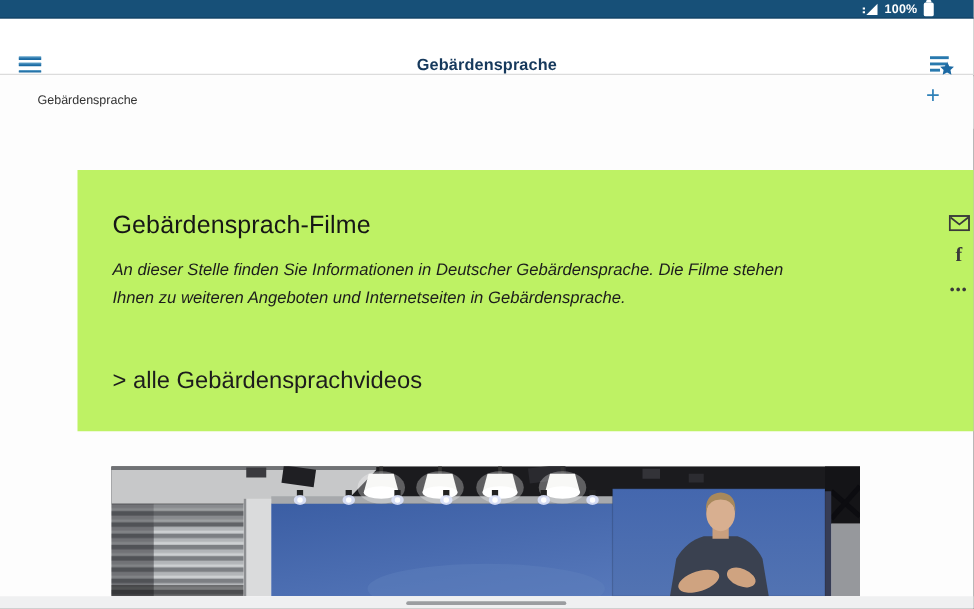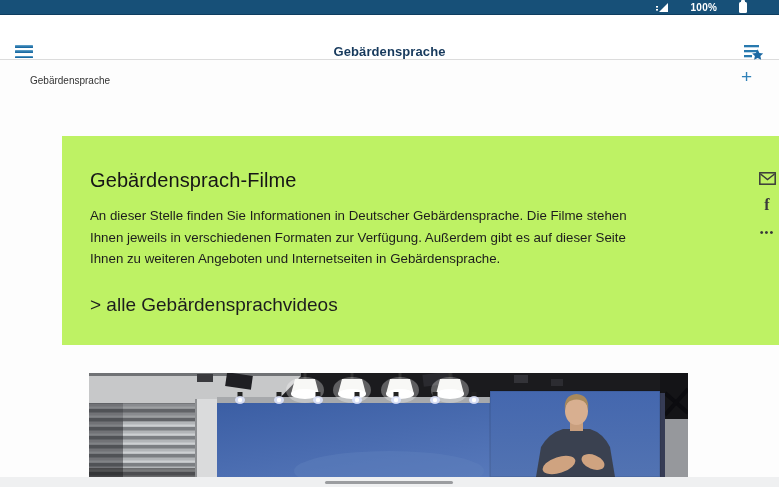--- a/index.html
+++ b/index.html
@@ -7,21 +7,21 @@
   .screen {
     position:relative; width:779px; height:487px; margin:0 auto;
     background:#fdfdfd; overflow:hidden;
     font-family:"Liberation Sans", sans-serif;
   }
   
   .status-bar {
     position:absolute; top:0; left:0; width:779px; height:15px;
     background:#175078; border-bottom:1px solid #0e3d5f;
     display:flex; align-items:center; justify-content:flex-end;
-    padding-right:32px; gap:22px;
+    padding-right:32px; gap:5px;
   }
   .status-bar .pct { color:#fff; font-size:10px; font-weight:700; letter-spacing:.2px; }
   .battery { position:relative; width:8px; height:11px; background:#fff; border-radius:1.5px; }
   .battery:before { content:""; position:absolute; top:-2px; left:2px; width:4px; height:2px; background:#fff; border-radius:1px 1px 0 0; }
   
   .app-bar {
     position:absolute; top:15px; left:0; width:779px; height:45px; background:#ffffff;
     border-bottom:1px solid #dcdcdc;
   }
   .menu-btn { position:absolute; left:15px; top:30px; width:20px; height:16px; cursor:pointer; background:none; border:none; }
@@ -34,21 +34,21 @@
   .list-star-btn { position:absolute; right:13px; top:28px; width:24px; height:20px; background:none; border:none; cursor:pointer; }
   
   .breadcrumb-row { position:absolute; top:61px; left:0; width:779px; height:42px; background:#fdfdfd; }
   .breadcrumb-row .crumb { position:absolute; left:30px; top:14px; font-size:10px; color:#333; }
   .plus-btn { position:absolute; right:27px; top:6px; font-size:19px; font-weight:300;
     color:#2f81b8; background:none; border:none; cursor:pointer; line-height:1; }
   
   .card { position:absolute; left:62px; top:136px; width:747px; height:209px; background:#bef264; }
   .card h1 { position:absolute; left:28px; top:33px; font-size:20px; font-weight:400; color:#161616; letter-spacing:.1px; }
   .card .para { position:absolute; left:28px; top:69px; }
-  .card .para div { font-size:13.3px; line-height:21.5px; color:#1d1d1d; white-space:nowrap; }
+  .card .para div { font-size:13.3px; line-height:21.5px; color:#1d1d1d; white-space:nowrap;font-style:italic; }
   .card .link { position:absolute; left:28px; top:158px; font-size:19px; color:#1d1d1d; text-decoration:none; }
   .share-col { position:absolute; right:32px; top:33px; width:20px; display:flex; flex-direction:column; align-items:center; gap:9px; }
   .share-btn { background:none; border:none; cursor:pointer; width:20px; height:18px;
     display:flex; align-items:center; justify-content:center; padding:0; }
   .fb-glyph { font-family:"Liberation Serif", serif; font-weight:700; font-size:16px; color:#3a3a3a; }
   .dots-glyph { font-size:11px; color:#3a3a3a; letter-spacing:1px; line-height:1; }
   
   .watermark { position:absolute; left:0; right:0; top:228px; text-align:center;
     font-size:21px; color:rgba(58,58,58,0.55); pointer-events:none; }
   
@@ -95,21 +95,20 @@
 
   <div class="breadcrumb-row">
     <span class="crumb">Gebärdensprache</span>
     <button class="plus-btn">+</button>
   </div>
 
   <div class="card">
     <h1>Gebärdensprach-Filme</h1>
     <div class="para">
       <div>An dieser Stelle finden Sie Informationen in Deutscher Gebärdensprache. Die Filme stehen</div>
-      <div>Ihnen jeweils in verschiedenen Formaten zur Verfügung. Außerdem gibt es auf dieser Seite</div>
       <div>Ihnen zu weiteren Angeboten und Internetseiten in Gebärdensprache.</div>
     </div>
     <a href="#" class="link">&gt; alle Gebärdensprachvideos</a>
 
     <div class="share-col">
       <button class="share-btn">
         <span style="display:inline-flex;">
           <svg width="17" height="13" viewBox="0 0 17 13">
             <rect x="0.8" y="0.8" width="15.4" height="11.4" fill="none" stroke="#3a3a3a" stroke-width="1.5"></rect>
             <polyline points="1.5,2 8.5,7.5 15.5,2" fill="none" stroke="#3a3a3a" stroke-width="1.4"></polyline>

